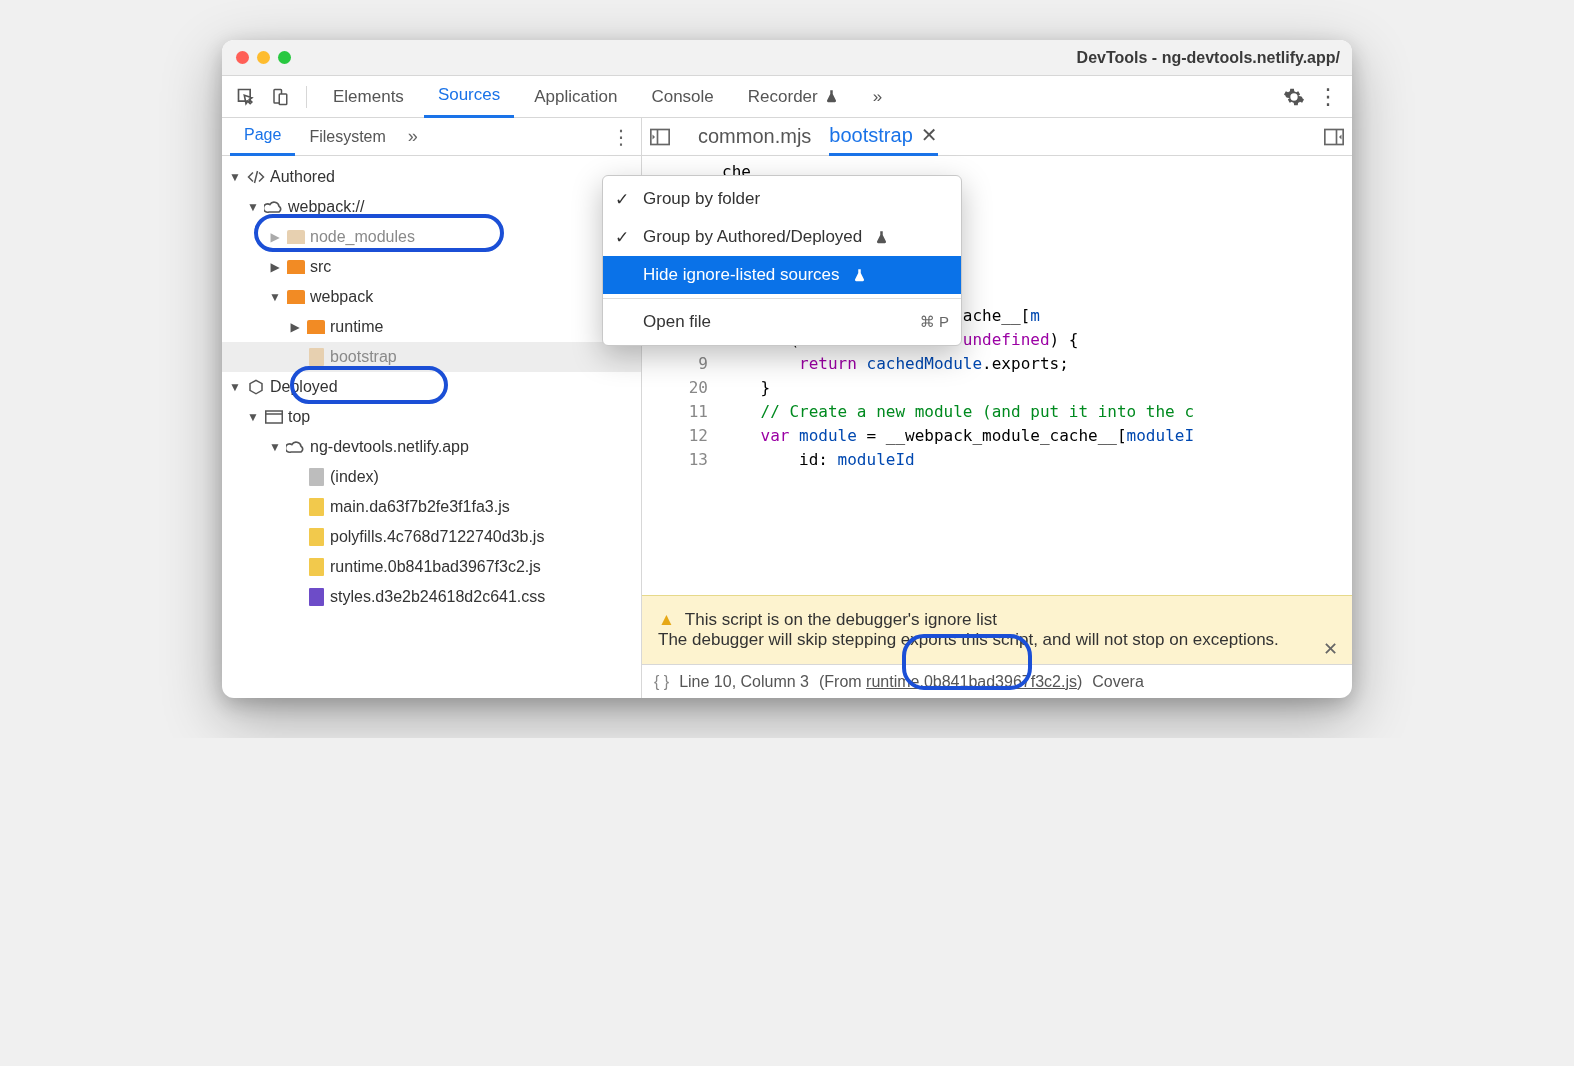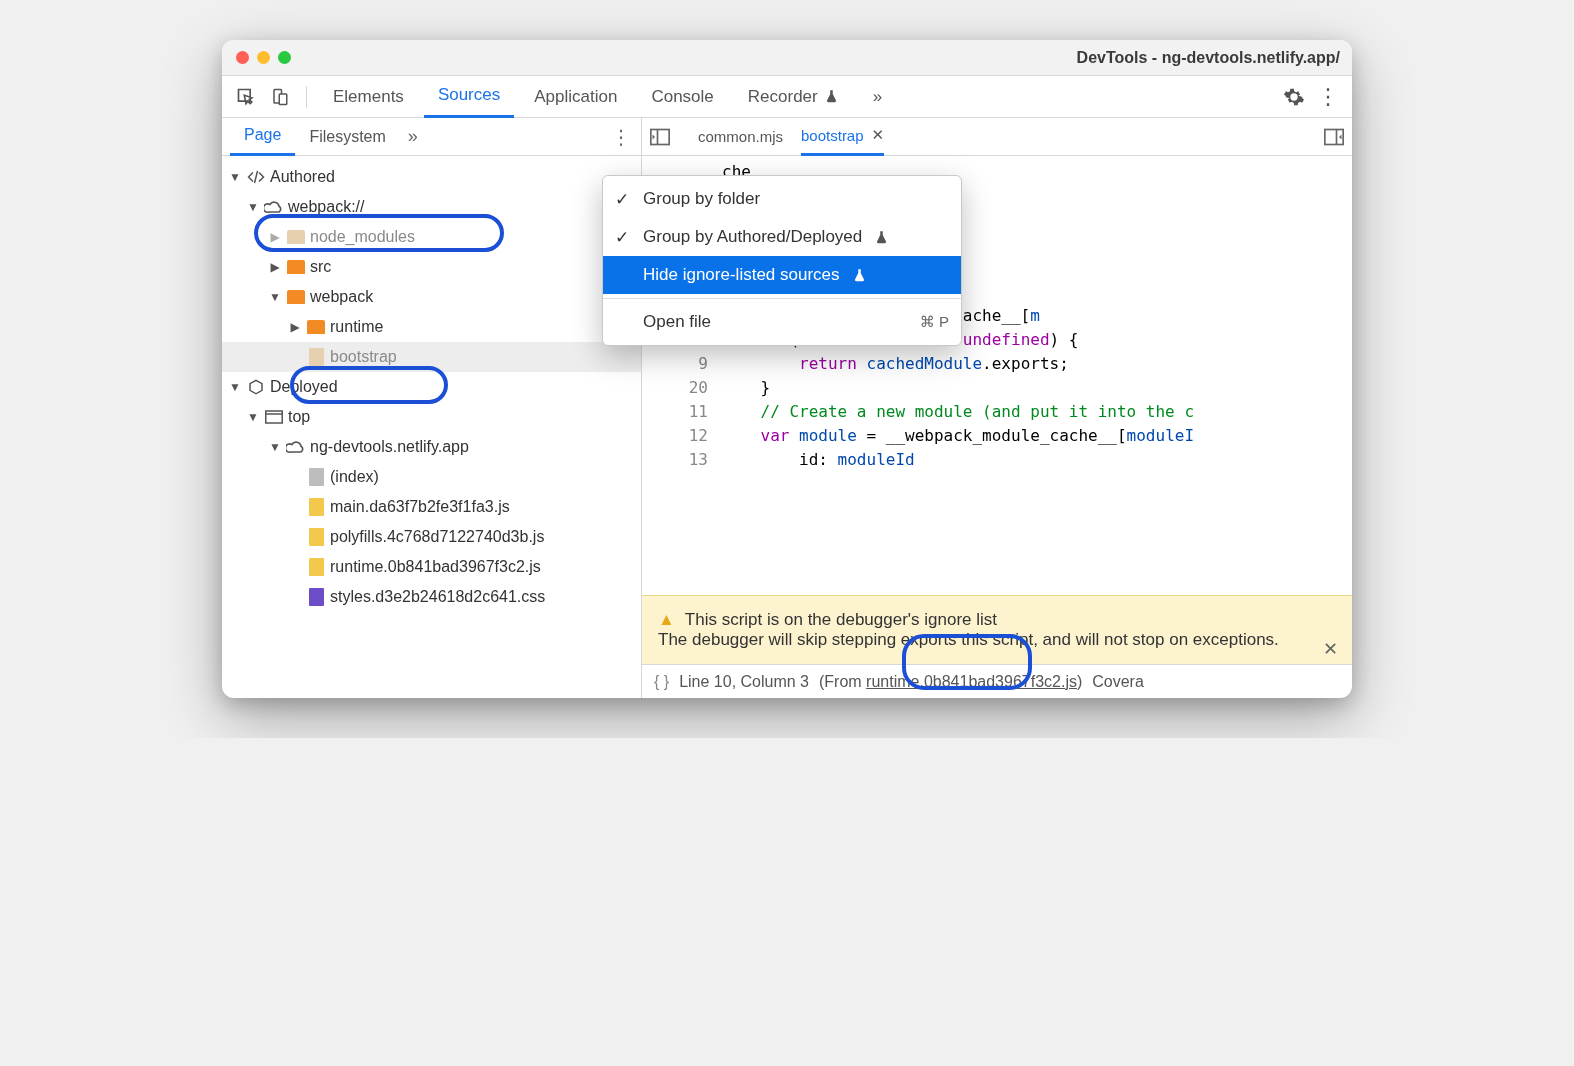--- a/index.html
+++ b/index.html
@@ -56,21 +56,21 @@
   .indent1{padding-left:24px;} .indent2{padding-left:46px;} .indent3{padding-left:66px;}
   .ficon{display:inline-flex;width:20px;justify-content:center;}
   .folder{width:18px;height:14px;border-radius:2px 2px 0 0;position:relative;}
   .folder.orange{background:#f28b24;} .folder.dim{background:#e7d0b0;}
   .fileic{width:15px;height:18px;background:#bbb;border-radius:1px;position:relative;}
   .fileic.yellow{background:#f2c94c;} .fileic.purple{background:#6d4cc8;} .fileic.grey{background:#bdbdbd;}
   .fileic.dimfile{background:#e7d0b0;}
   .circle-mark{ border:4px solid #1b4fd6; border-radius:22px; position:absolute; pointer-events:none;}
   .editor{ flex:1; display:flex; flex-direction:column; position:relative;}
   .filetabs{height:38px;display:flex;align-items:center;border-bottom:1px solid #d7d7d7;padding:0 8px;gap:18px;}
-  .filetab{display:flex;align-items:center;gap:8px;font-size:15px;color:#555;height:38px;}
+  .filetab{display:flex;align-items:center;gap:8px;font-size:20px;color:#555;height:38px;}
   .filetab.active{color:#1a73e8;border-bottom:3px solid #1a73e8;}
   .filetabs .navic{color:#666;font-size:16px;margin-right:10px;}
   .filetabs .right-nav{margin-left:auto;color:#666;}
   .code{ flex:1; display:flex; font-family:Menlo,Consolas,monospace;font-size:16px;line-height:24px;overflow:hidden;}
   .gutter{width:80px;text-align:right;color:#888;padding:4px 14px 4px 0;background:#fff;}
   .gutter div{height:24px;}
   .codelines{padding:4px 0;color:#000;white-space:pre;}
   .codelines div{height:24px;}
   .kw{color:#9b00a4;} .cm{color:#008a1f;} .var{color:#0048b0;}
   .contextmenu{position:absolute;left:380px;top:135px;width:360px;background:#fff;border:1px solid #c8c8c8;border-radius:6px;box-shadow:0 10px 30px rgba(0,0,0,0.25);z-index:50;padding:4px 0;}

